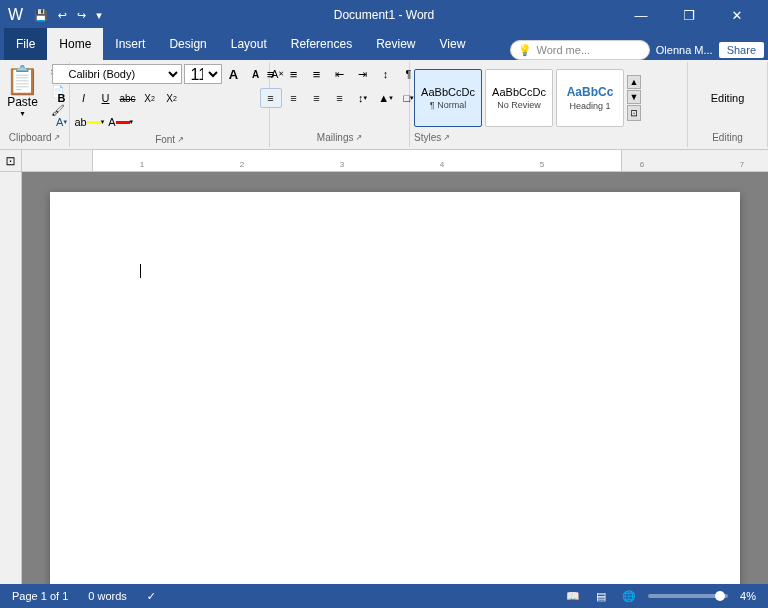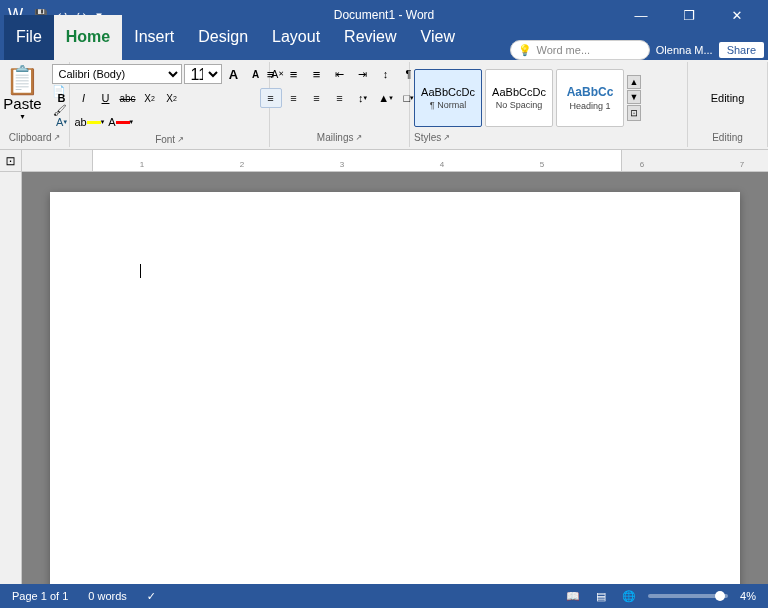--- a/index.html
+++ b/index.html
@@ -25,32 +25,32 @@
     
     #ribbon-tabs {
       height: 30px;
       background: #2b579a;
       display: flex;
       align-items: flex-end;
       padding-left: 4px;
     }
     .ribbon-tab {
       padding: 5px 12px 6px;
-      font-size: 16px;
+      font-size: 12px;
       cursor: pointer;
       color: white;
       background: transparent;
       border: none;
-      height: 45px;
+      height: 32px;
       display: flex; align-items: center;
     }
     .ribbon-tab.active {
       background: #f0f0f0;
-      color: #15803d;
-      font-weight: 700;
+      color: #000000;
+      font-weight: 400;
     }
 
     
     #ribbon {
       background: #f0f0f0;
       border-bottom: 1px solid #c8c8c8;
       display: flex;
       align-items: stretch;
       padding: 2px 0;
       height: 90px;
@@ -81,30 +81,30 @@
     .group-expand { font-size: 8px; cursor: pointer; }
 
     
     #group-clipboard { width: 70px; }
     .paste-btn {
       display: flex; flex-direction: column; align-items: center;
       padding: 2px 4px; cursor: pointer; border: 1px solid transparent;
       border-radius: 2px;
     }
     .paste-icon { font-size: 28px; color: #2b579a; line-height: 1; }
-    .paste-label { font-size: 15px; }
+    .paste-label { font-size: 12px; }
     .clipboard-small { display: flex; flex-direction: column; gap: 2px; }
     .small-btn { padding: 1px 3px; cursor: pointer; border: 1px solid transparent; border-radius: 2px; font-size: 11px; display: flex; align-items: center; gap: 1px; }
 
     
     #group-font { width: 200px; }
     .font-row1, .font-row2, .font-row3 { display: flex; align-items: center; gap: 2px; margin-bottom: 2px; }
     .font-select {
       height: 20px; font-size: 11px; border: 1px solid #ababab; background: white;
-      padding: 0 2px; cursor: pointer; width: 130px;
+      padding: 0 12px; cursor: pointer; width: 130px;
     }
     .size-select { height: 20px; font-size: 16px; border: 1px solid #ababab; background: white; padding: 0 2px; width: 38px; }
     .font-format-btn {
       min-width: 20px; height: 20px; border: 1px solid transparent; background: transparent;
       cursor: pointer; font-size: 11px; display: flex; align-items: center; justify-content: center;
       border-radius: 2px;
     }
     .font-format-btn.bold { font-weight: bold; }
     .font-format-btn.italic { font-style: italic; }
     .font-format-btn.underline { text-decoration: underline; }
@@ -230,20 +230,21 @@
     <button class="title-btn close">✕</button>
   </div>
 </div>
 
 <div id="ribbon-tabs">
   <button class="ribbon-tab" style="background:#1a4078; color:white; font-weight:500;">File</button>
   <button class="ribbon-tab active">Home</button>
   <button class="ribbon-tab">Insert</button>
   <button class="ribbon-tab">Design</button>
   <button class="ribbon-tab">Layout</button>
+  <button class="ribbon-tab">References</button>
   <button class="ribbon-tab">Review</button>
   <button class="ribbon-tab">View</button>
   <div style="margin-left:auto; display:flex; align-items:center; padding-right:4px; gap:6px;">
     <div id="tell-me">
       <span>💡</span>
       <span style="color:#888;">Word me...</span>
     </div>
     <span style="color:white; font-size:11px;">Olenna M...</span>
     <button style="background:white; color:#2b579a; border:none; padding:2px 8px; border-radius:2px; font-size:11px; cursor:pointer;">Share</button>
   </div>
@@ -348,21 +349,21 @@
 
   <div class="ribbon-group" id="group-styles" style="flex-direction:column; align-items:flex-start;">
     <div class="ribbon-group-content" style="align-items:center;">
       <div class="styles-gallery">
         <div class="style-item active">
           <div class="style-preview" style="font-size:11px;">AaBbCcDc</div>
           <div class="style-name">¶ Normal</div>
         </div>
         <div class="style-item">
           <div class="style-preview" style="font-size:11px;">AaBbCcDc</div>
-          <div class="style-name">No Spacing</div>
+          <div class="style-name">No Review</div>
         </div>
         <div class="style-item">
           <div class="style-preview" style="font-size:12px; color:#2e74b5; font-weight:bold;">AaBbCc</div>
           <div class="style-name">Heading 1</div>
         </div>
         <div class="styles-scroll">
           <button class="styles-scroll-btn">▲</button>
           <button class="styles-scroll-btn">▼</button>
           <button class="styles-scroll-btn" style="height:16px;">⊡</button>
         </div>

